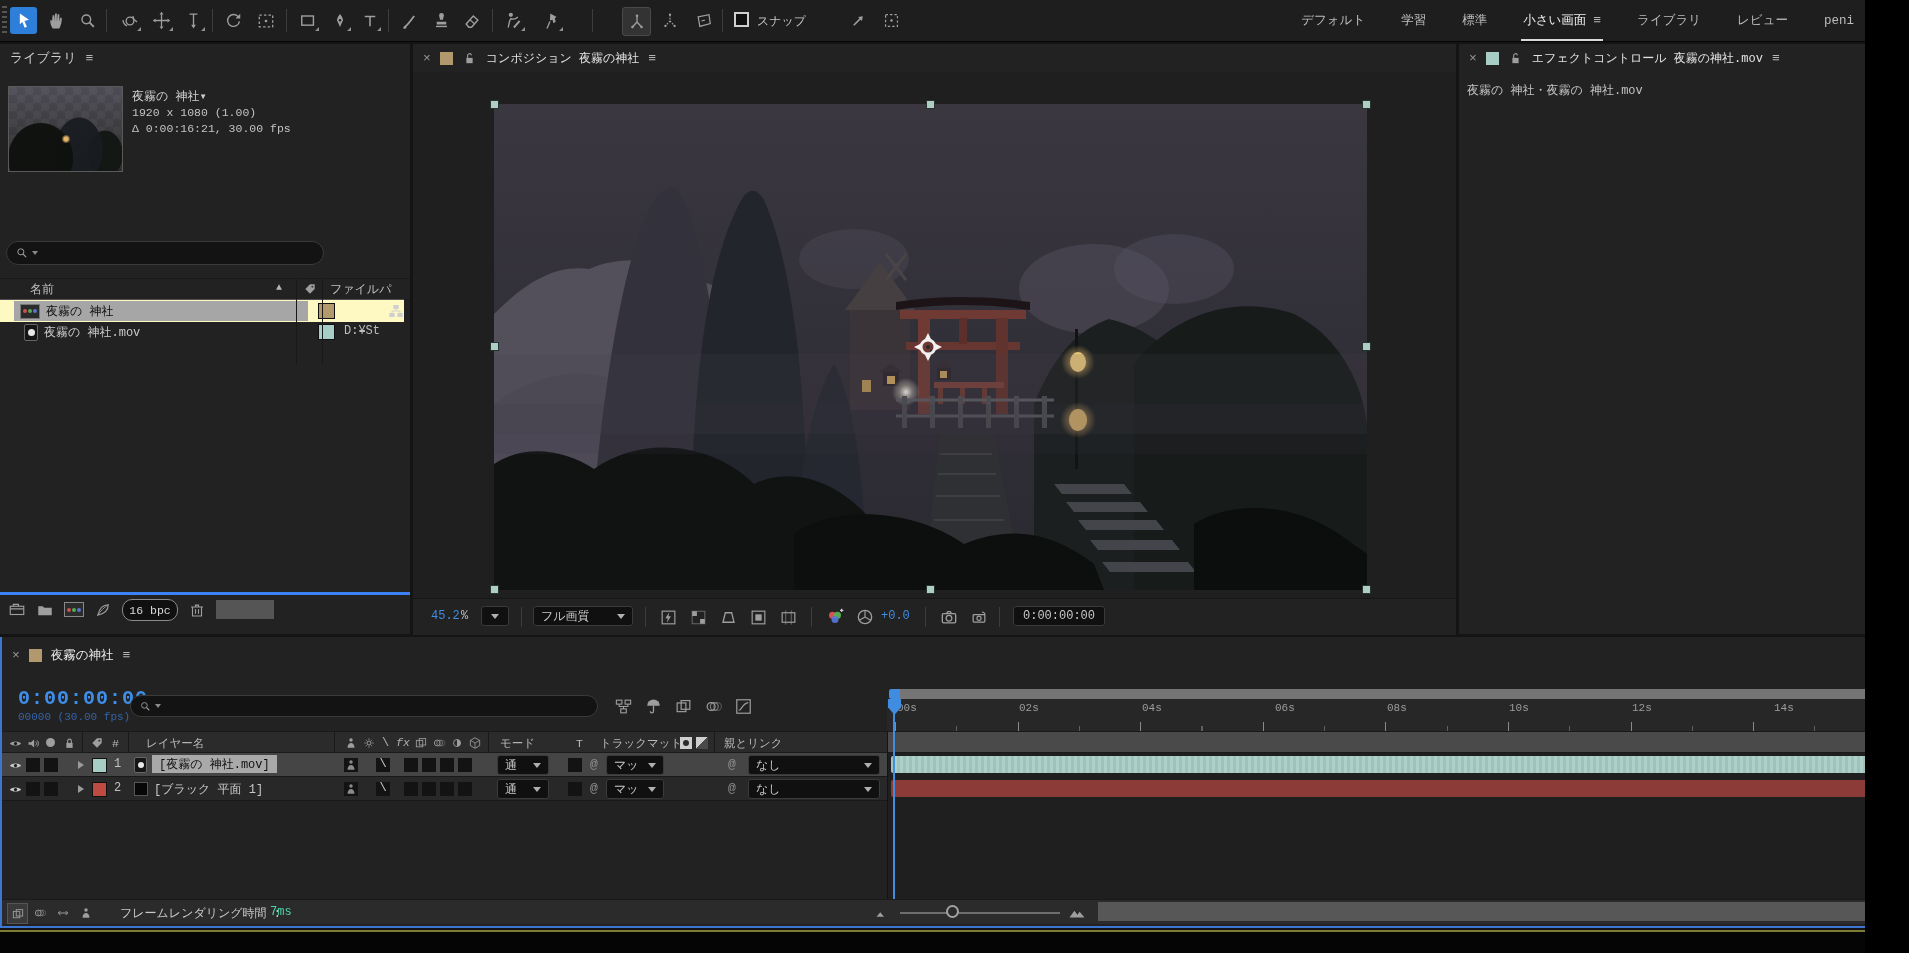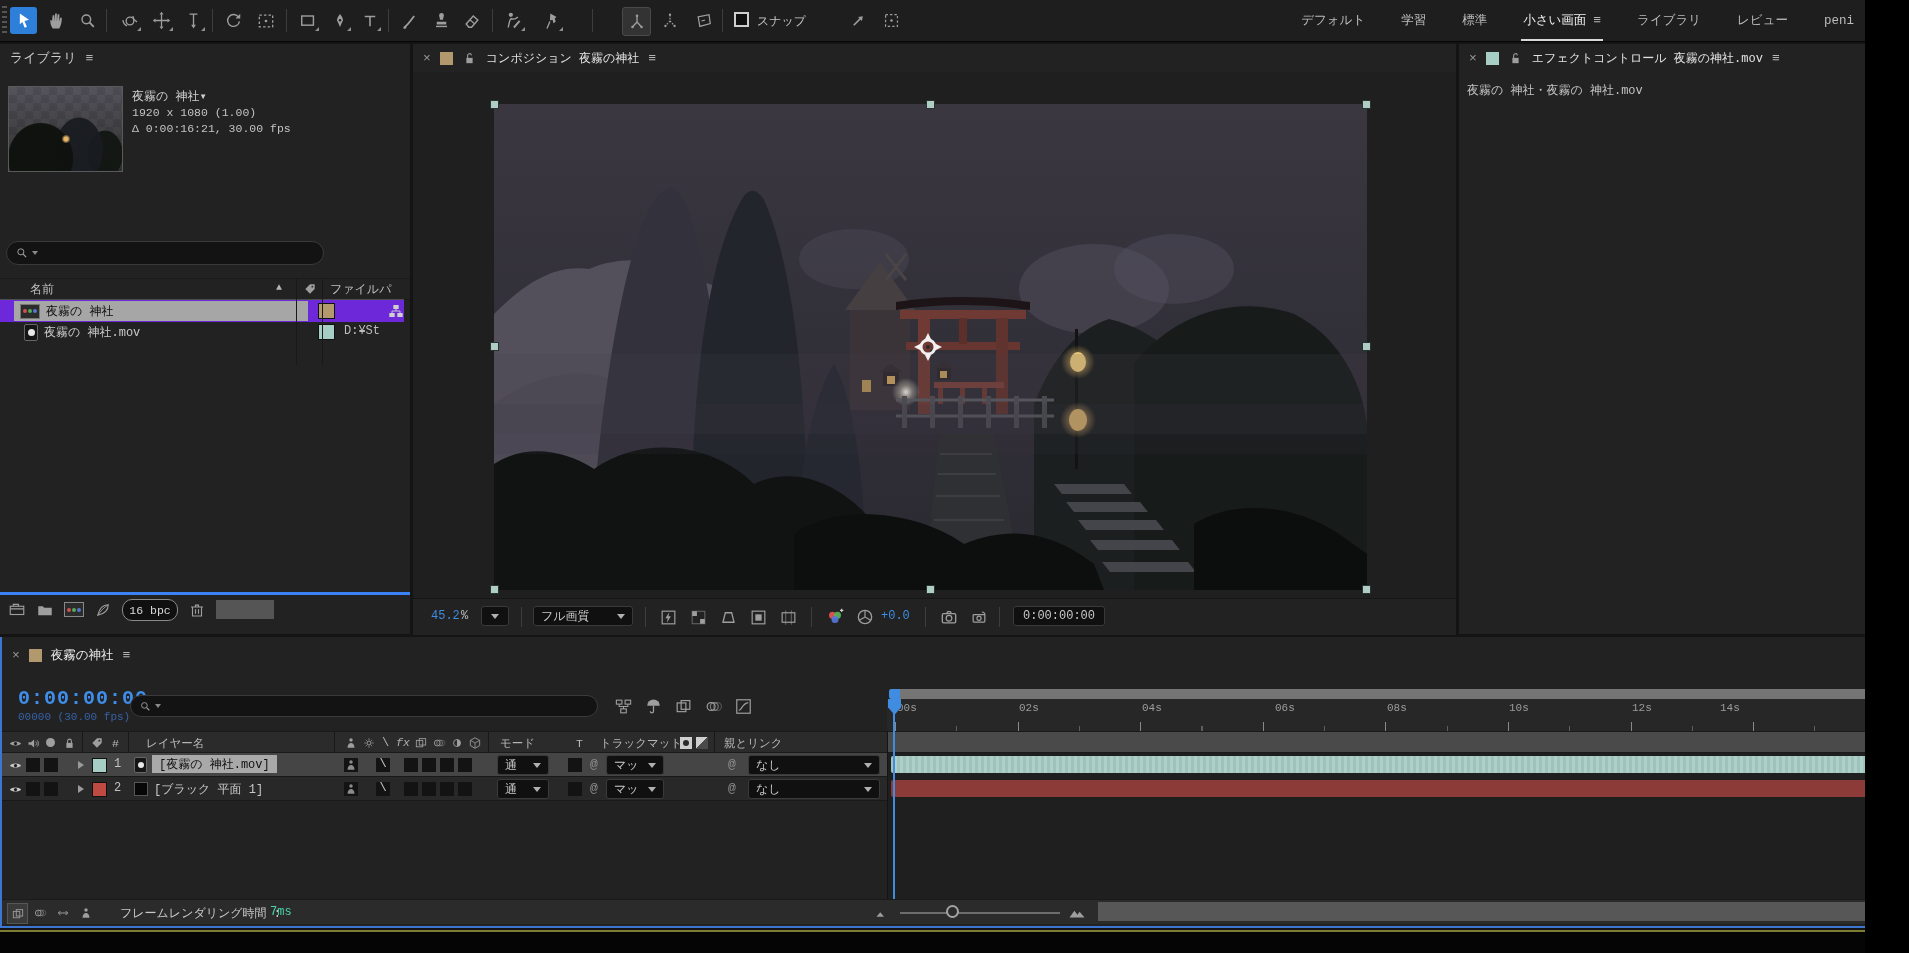--- a/index.html
+++ b/index.html
@@ -450,21 +450,21 @@
       <span class="abs" style="left:30px;top:2px;color:#c0c0c0">名前</span>
       <span class="abs" style="left:276px;top:3px;color:#b5b5b5;font-size:10px">▲</span>
       <div class="vline" style="left:296px"></div>
       <svg class="ic abs" style="left:303px;top:3px" width="14" height="14">
           <use href="#i-tag"></use>
         </svg>
       <div class="vline" style="left:322px"></div>
       <span class="abs" style="left:330px;top:2px;color:#c0c0c0">ファイルパ</span>
     </div>
 
-    <div class="prow" style="top:255px;background:#6d28d9;border-top:1px solid #4e4e4e">
+    <div class="prow" style="top:255px;background:#fef9c3;border-top:1px solid #4e4e4e">
       <div class="pname-sel" style="margin-left:14px;max-width:282px">
         <span style="width:18px;height:13px;background:#2b2b2b;border:1px solid #777;display:inline-flex;align-items:center;justify-content:center;gap:1px">
           <i style="width:4px;height:4px;border-radius:50%;background:#d05050;display:block"></i>
             <i style="width:4px;height:4px;border-radius:50%;background:#55aa55;display:block"></i>
             <i style="width:4px;height:4px;border-radius:50%;background:#5577cc;display:block"></i>
         </span>
         <span>夜霧の 神社</span>
       </div>
       <div class="label-chip abs" style="left: 318px; background-color: rgb(178, 154, 109);"></div>
       <svg class="ic abs" style="left:388px;top:3px;color:#cfcfcf" width="16" height="16">
@@ -729,21 +729,21 @@
     <div class="abs" style="left:885px;top:62px;width:999px;height:32px;background:#272727;border-bottom:1px solid #171717;
       background-image:repeating-linear-gradient(90deg,#8a8a8a 0 1px,transparent 1px 122.6px),repeating-linear-gradient(90deg,#5e5e5e 0 1px,transparent 1px 61.3px);
       background-position:8px bottom,8px bottom;background-size:100% 9px,100% 5px;background-repeat:no-repeat">
       <span class="abs" style="left:10px;top:3px;color:#9c9c9c;font-size:11px">00s</span>
       <span class="abs" style="left:132px;top:3px;color:#9c9c9c;font-size:11px">02s</span>
       <span class="abs" style="left:255px;top:3px;color:#9c9c9c;font-size:11px">04s</span>
       <span class="abs" style="left:388px;top:3px;color:#9c9c9c;font-size:11px">06s</span>
       <span class="abs" style="left:500px;top:3px;color:#9c9c9c;font-size:11px">08s</span>
       <span class="abs" style="left:622px;top:3px;color:#9c9c9c;font-size:11px">10s</span>
       <span class="abs" style="left:745px;top:3px;color:#9c9c9c;font-size:11px">12s</span>
-      <span class="abs" style="left:833px;top:3px;color:#9c9c9c;font-size:11px">14s</span>
+      <span class="abs" style="left:887px;top:3px;color:#9c9c9c;font-size:11px">14s</span>
       <span class="abs" style="left:985px;top:3px;color:#9c9c9c;font-size:11px">16s</span>
     </div>
     <svg class="ic abs" style="left:1888px;top:64px;color:#9a9a9a" width="16" height="16">
         <use href="#i-shield"></use>
       </svg>
 
     <div class="abs" style="left:0;top:94px;width:885px;height:22px;background:#2b2b2b;border-top:1px solid #1a1a1a;border-bottom:1px solid #1a1a1a;box-sizing:border-box">
       <svg class="ic abs" style="left:6px;top:4px" width="15" height="15">
           <use href="#i-eye"></use>
         </svg>

